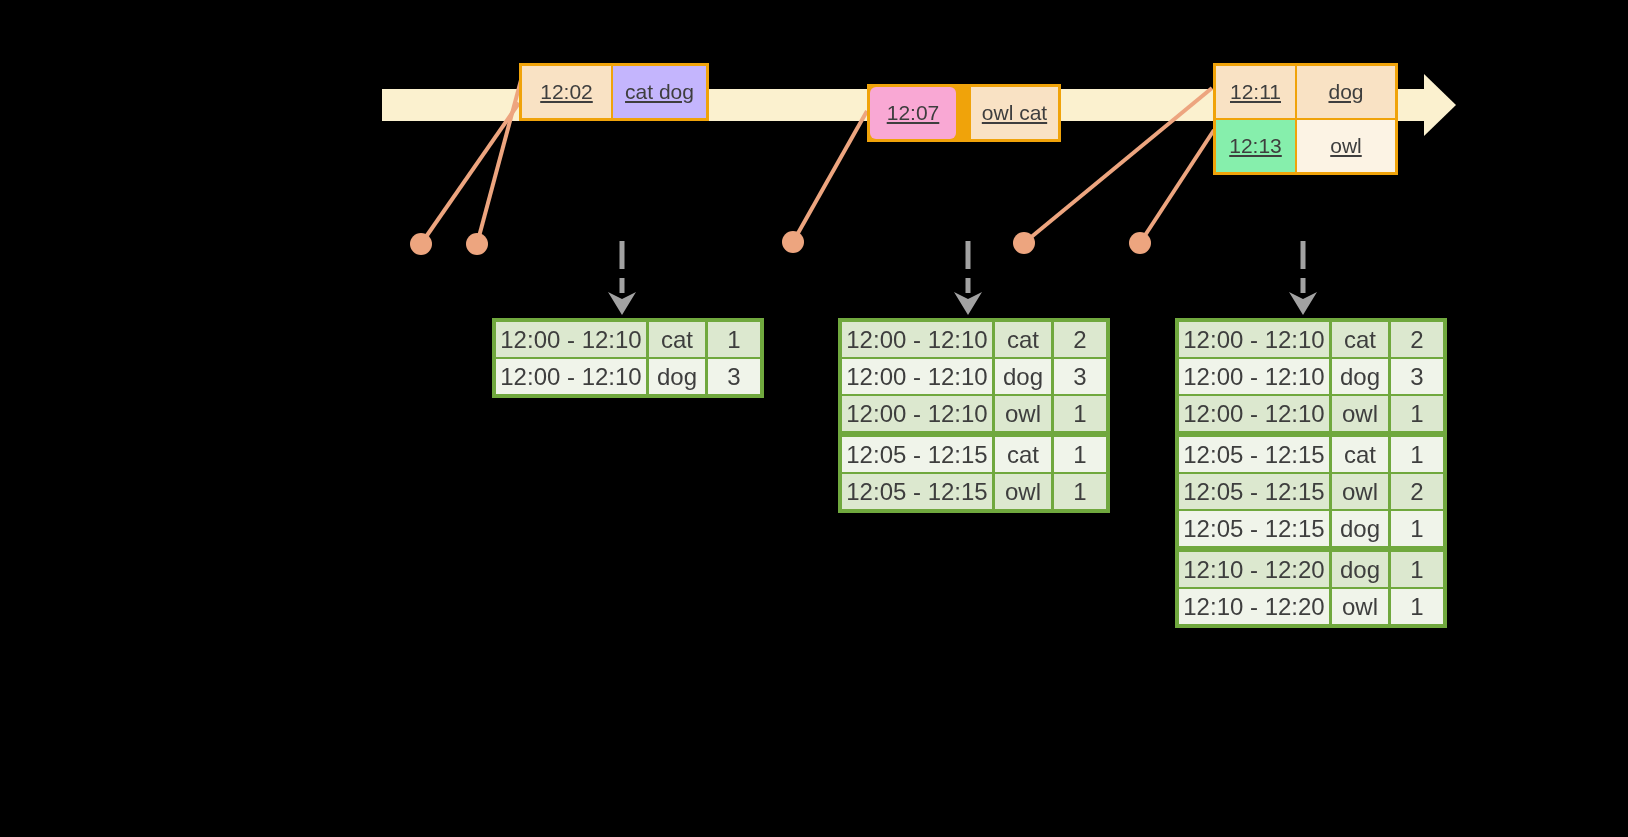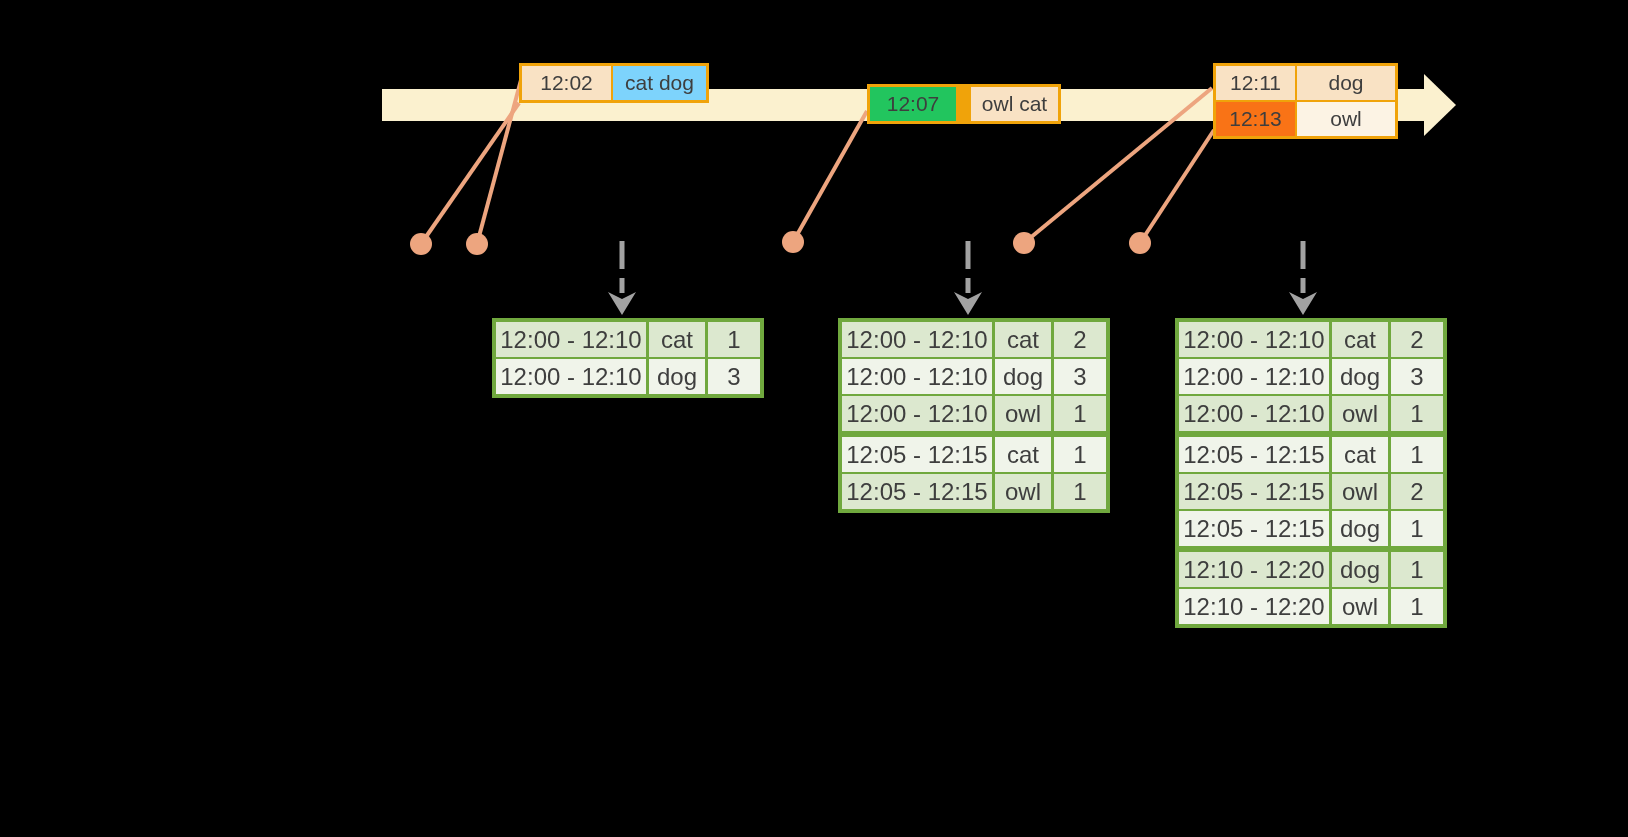--- a/index.html
+++ b/index.html
@@ -19,26 +19,27 @@
     z-index: 3;
     background: var(--event-border, #F0A30A);
     padding: 3px;
     display: flex;
     flex-direction: column;
     row-gap: 2px;
     box-sizing: border-box;
   }
   .otable .orow { display: flex; column-gap: 2px; }
   .otable .ocell {
-    height: 34px;
+    height: 52px;
     display: flex;
     align-items: center;
     justify-content: center;
     font-size: 21px;
     color: var(--text, #3E3E3E);
+    text-decoration: underline;
   }
 
   
   .gtable {
     position: absolute;
     z-index: 3;
     background: var(--result-border, #70A83E);
     padding: 4px;
     display: flex;
     flex-direction: column;
@@ -77,36 +78,36 @@
       <polygon points="608,292 622,315 636,292 622,299" fill="#A2A2A2"></polygon>
       <line x1="968" y1="241" x2="968" y2="293" stroke="#A2A2A2" stroke-width="5" stroke-dasharray="28 9"></line>
       <polygon points="954,292 968,315 982,292 968,299" fill="#A2A2A2"></polygon>
       <line x1="1303" y1="241" x2="1303" y2="293" stroke="#A2A2A2" stroke-width="5" stroke-dasharray="28 9"></line>
       <polygon points="1289,292 1303,315 1317,292 1303,299" fill="#A2A2A2"></polygon>
     </svg>
   <div id="tables-layer">
       <div class="otable" style="left: 519px; top: 63px;">
         <div class="orow">
           <div class="ocell" style="width: 89px; background: rgb(249, 226, 196);">12:02</div>
-          <div class="ocell" style="width: 93px; background: #7dd3fc;">cat dog</div>
+          <div class="ocell" style="width: 93px; background: #c4b5fd;">cat dog</div>
         </div>
       </div>
       <div class="otable" style="left: 867px; top: 84px;">
         <div class="orow">
-          <div class="ocell" style="width: 86px; background: #22c55e;">12:07</div>
+          <div class="ocell" style="width: 86px; background: #f9a8d4; border-radius: 6px;">12:07</div>
           <div class="ocell" style="width: 87px; background: rgb(249, 226, 196); margin-left: 13px;">owl cat</div>
         </div>
       </div>
       <div class="otable" style="left: 1213px; top: 63px;">
         <div class="orow">
           <div class="ocell" style="width: 79px; background: rgb(249, 226, 196);">12:11</div>
           <div class="ocell" style="width: 98px; background: rgb(249, 226, 196);">dog</div>
         </div>
         <div class="orow">
-          <div class="ocell" style="width: 79px; background: #f97316;">12:13</div>
+          <div class="ocell" style="width: 79px; background: #86efac;">12:13</div>
           <div class="ocell" style="width: 98px; background: rgb(252, 243, 228);">owl</div>
         </div>
       </div>
       <div class="gtable" style="left: 492px; top: 318px;">
         <div class="grow">
           <div class="gcell" style="width: 150px; background: rgb(220, 232, 207);">12:00 - 12:10</div>
           <div class="gcell" style="width: 56px; background: rgb(220, 232, 207);">cat</div>
           <div class="gcell" style="width: 52px; background: rgb(220, 232, 207);">1</div>
         </div>
         <div class="grow">

